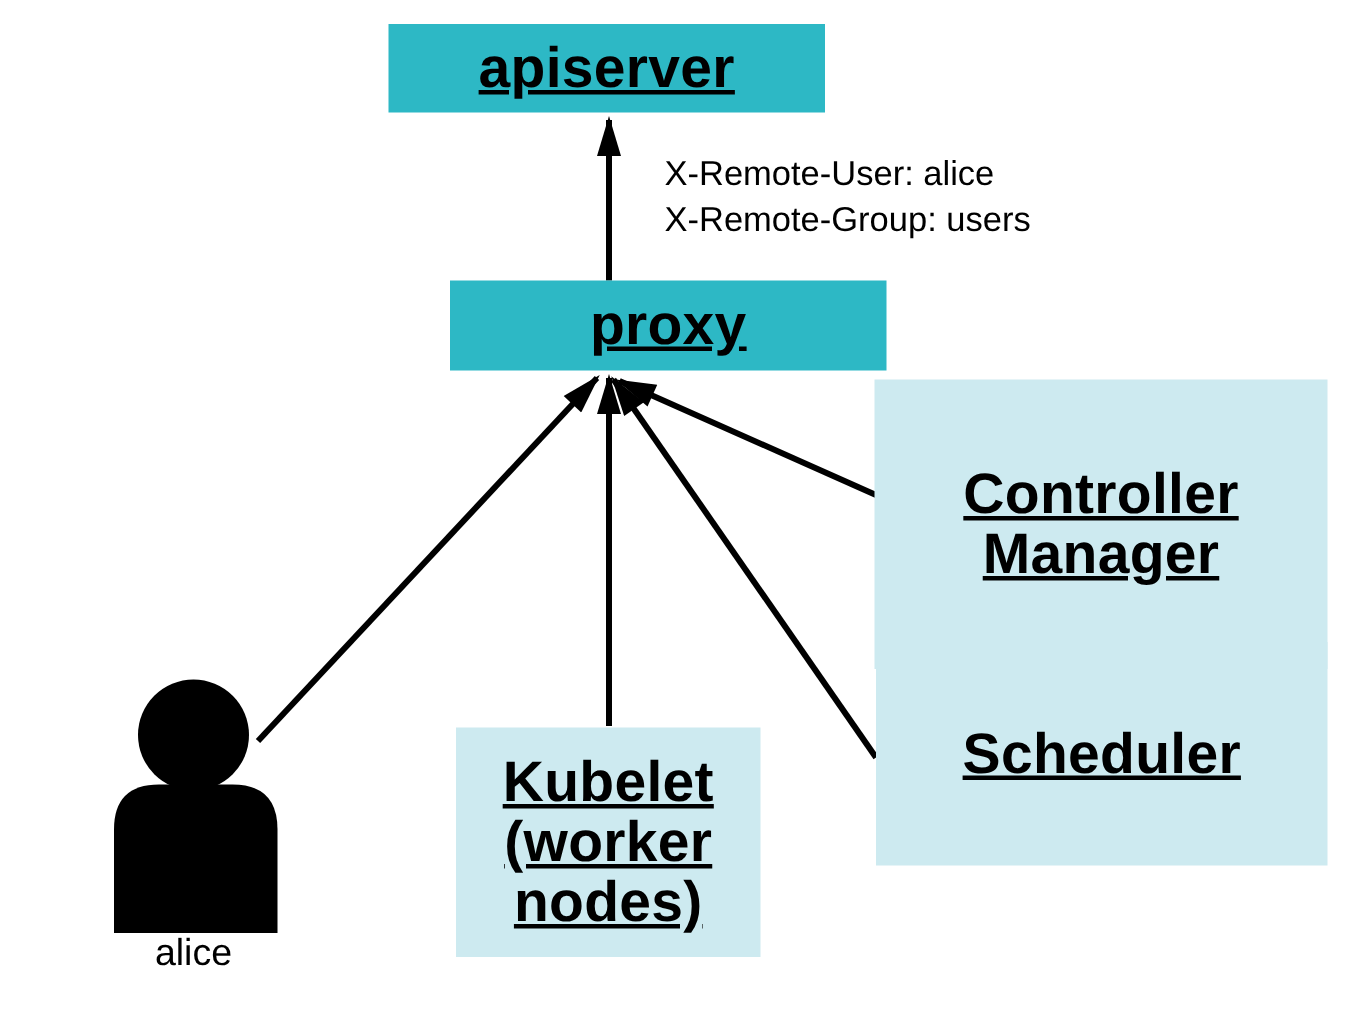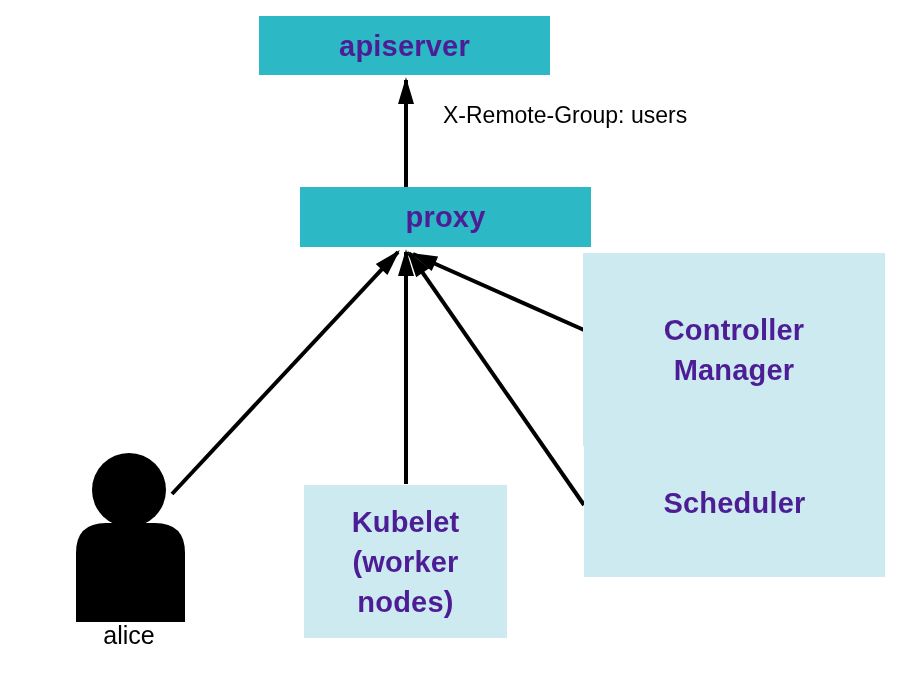--- a/index.html
+++ b/index.html
@@ -27,25 +27,26 @@
   }
   .node {
     position: absolute;
     display: flex;
     align-items: center;
     justify-content: center;
     text-align: center;
   }
   .node span {
     font-weight: bold;
-    font-size: 29px;
+    font-size: 38px;
     line-height: 40px;
     white-space: pre-line;
-    color: #4c1d95;
+    color: #000000;
     letter-spacing: 0.2px;
+    text-decoration: underline;
   }
   .node.teal { background: var(--node-primary); }
   .node.lightblue { background: var(--node-secondary); }
 
   .node-apiserver { left: 259px; top: 16px;  width: 291px; height: 59px; }
   .node-proxy     { left: 260px; top: 187px; width: 291px; height: 60px; margin-left: 40px; }
   .node-cm        { left: 583px; top: 253px; width: 302px; height: 193px; }
   .node-sched     { left: 584px; top: 428px; width: 301px; height: 149px; }
   .node-kubelet   { left: 304px; top: 485px; width: 203px; height: 153px; }
 
@@ -121,19 +122,20 @@
     <span>Scheduler</span>
   </div>
 
   <div class="node lightblue node-kubelet">
     <span>Kubelet
 (worker
 nodes)</span>
   </div>
 
   <div class="annotation-headers">
+    <div>X-Remote-User: alice</div>
     <div>X-Remote-Group: users</div>
   </div>
 
 
   <div class="label-alice">alice</div>
 
 </div>
 
 </body></html>

